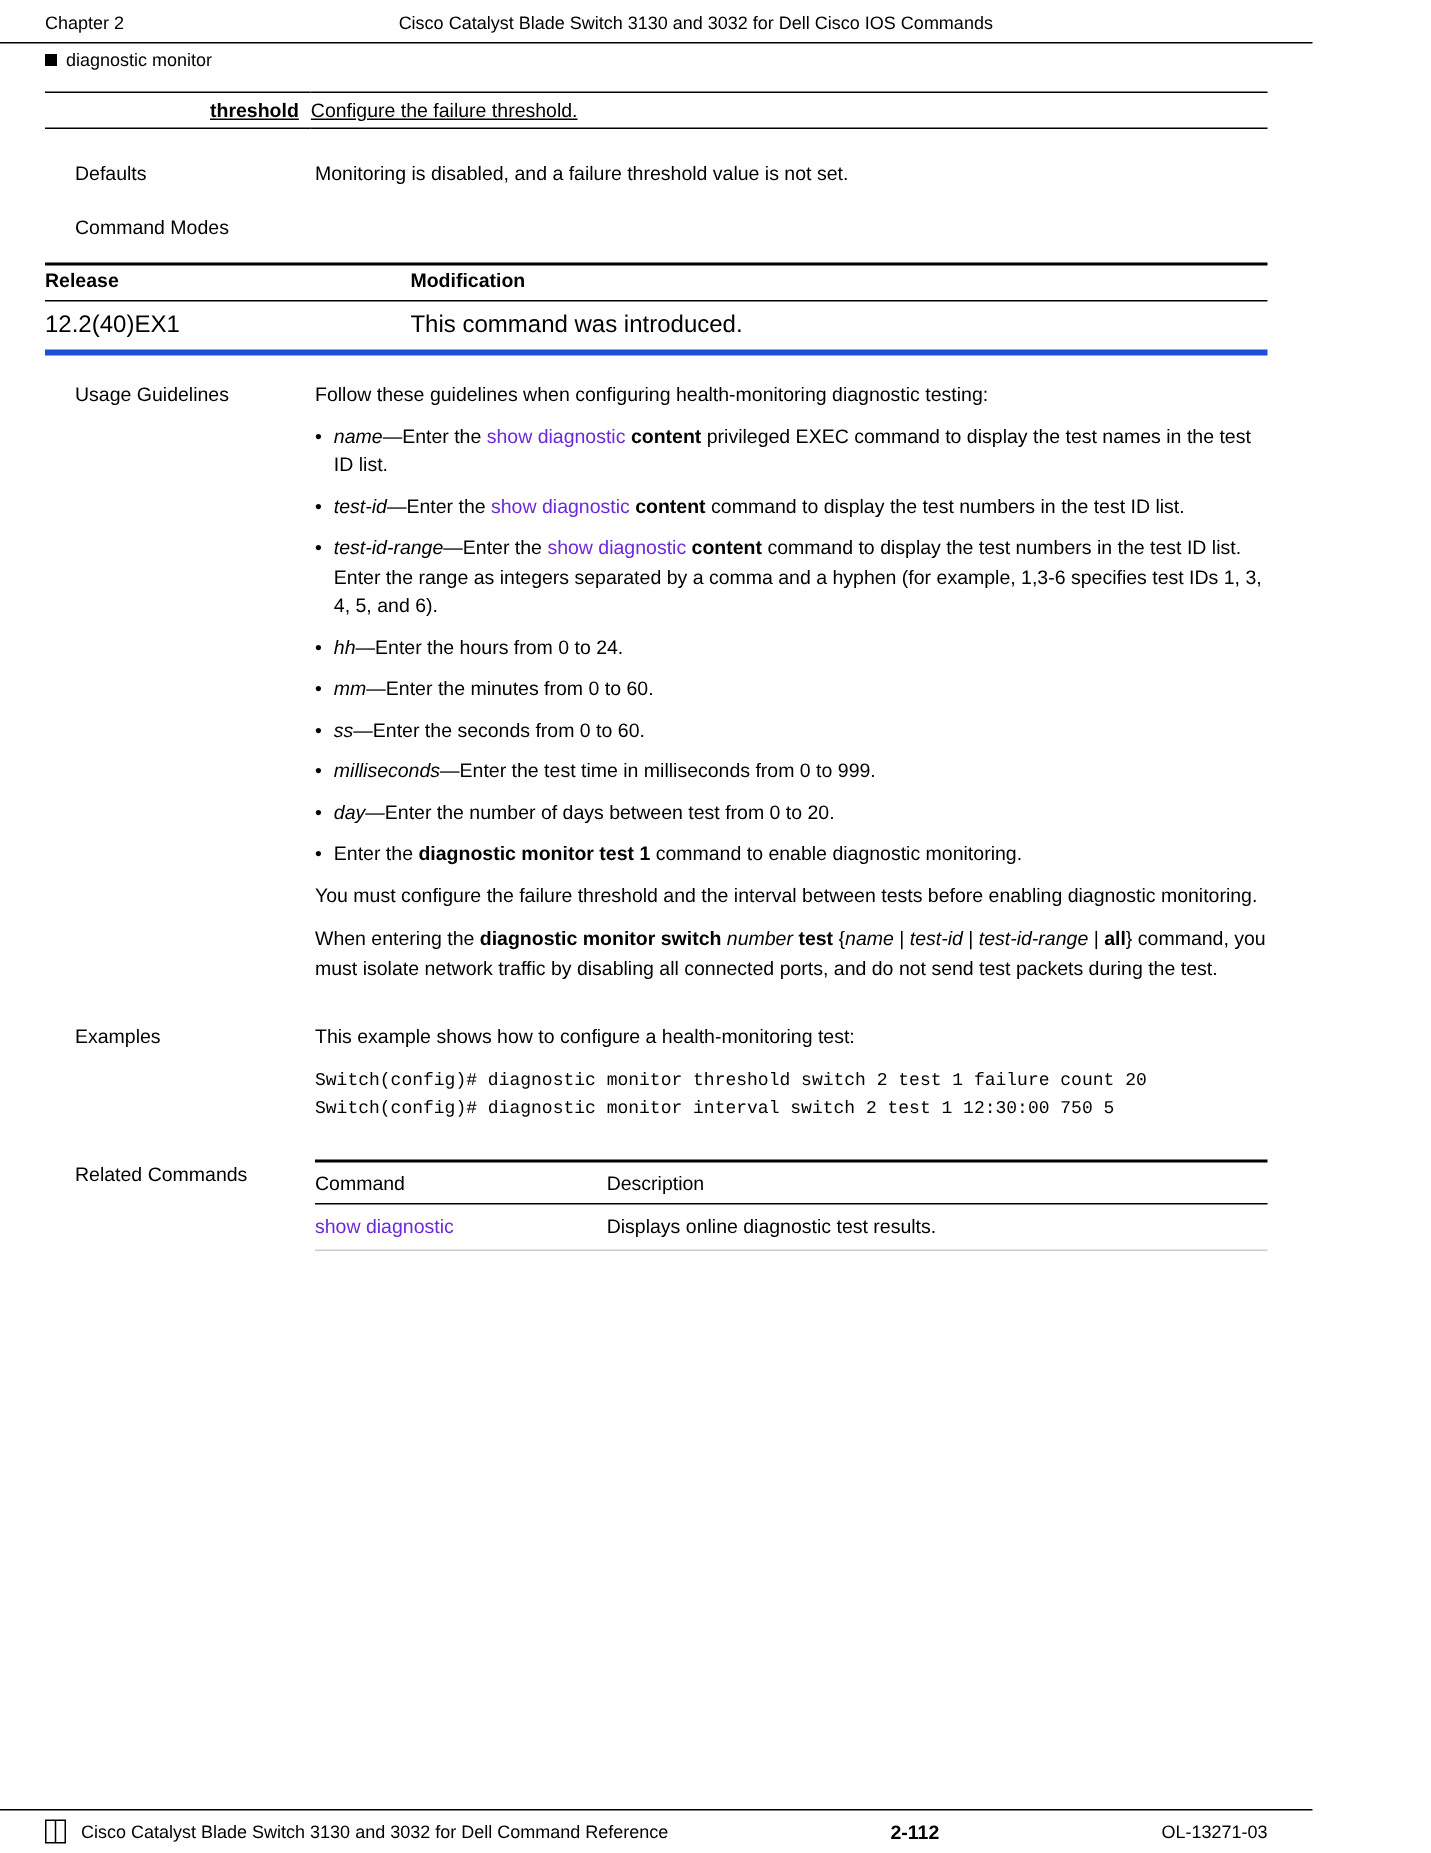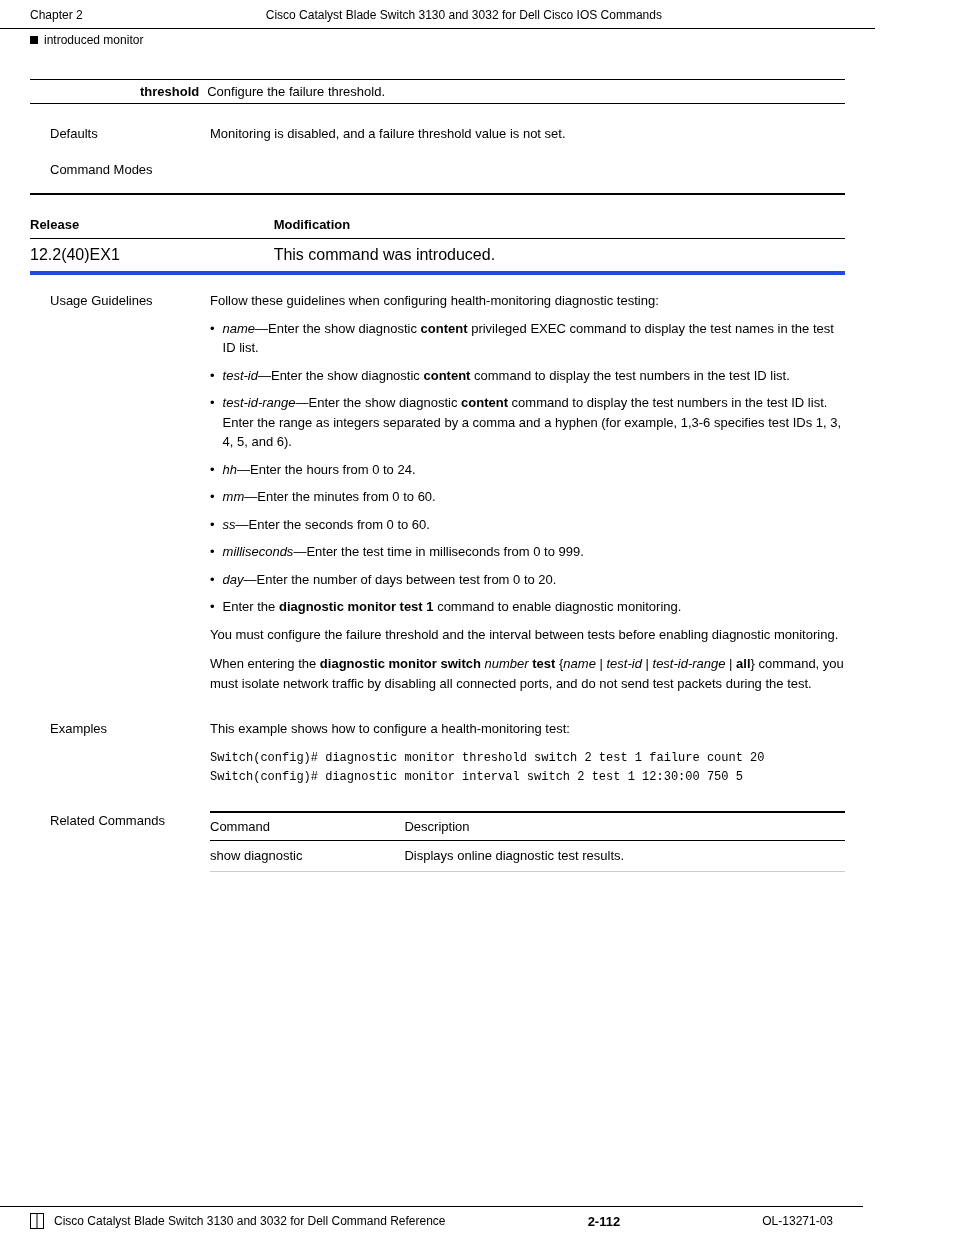--- a/index.html
+++ b/index.html
@@ -56,21 +56,22 @@
     
     .main-content {
       padding: 10px 30px 10px 30px;
     }
 
     
     .threshold-table {
       width: 100%;
       border-collapse: collapse;
       margin-bottom: 20px;
-      margin-top: 22px;
+      margin-top: 4px;
+      text-decoration: underline;
     }
     .threshold-table td {
       padding: 4px 8px 4px 0;
       vertical-align: top;
       font-size: 13px;
     }
     .threshold-table tr:first-child td {
       border-top: 1px solid #000;
     }
     .threshold-table tr:last-child td {
@@ -110,21 +111,21 @@
     }
 
     
     .history-table {
       width: 100%;
       border-collapse: collapse;
     }
     .history-table th {
       text-align: left;
       font-weight: bold;
-      padding: 20px 8px 4px 0;
+      padding: 0 8px 4px 0;
       border-top: 2px solid #000;
       border-bottom: 1px solid #000;
       font-size: 13px;
     }
     .history-table td {
       padding: 4px 8px 4px 0;
       border-bottom: 4px solid #1d4ed8;
       font-size: 16px;
     }
 
@@ -145,21 +146,21 @@
       content: "•";
       margin-right: 8px;
       margin-top: 0px;
       flex-shrink: 0;
     }
     .bullet-text {
       flex: 1;
     }
 
     .blue-link {
-      color: #000000;
+      color: #6d28d9;
       text-decoration: none;
     }
 
     .para {
       margin-bottom: 10px;
       font-size: 13px;
       line-height: 1.5;
     }
 
     
@@ -187,21 +188,21 @@
       padding: 5px 8px 5px 0;
       border-bottom: 1px solid #ccc;
       font-size: 13px;
     }
 
     
     .page-footer {
       position: absolute;
       bottom: 0;
       left: 0;
-      right: 12px;
+      right: 0;
       border-top: 1px solid #000;
       padding: 6px 30px;
       display: flex;
       justify-content: space-between;
       align-items: center;
       font-size: 12px;
     }
     .footer-left {
       display: flex;
       align-items: center;
@@ -224,21 +225,21 @@
 <div class="page-container">
 
   <div class="page-header">
     <span class="header-left">Chapter 2</span>
     <span class="header-center">Cisco Catalyst Blade Switch 3130 and 3032 for Dell Cisco IOS Commands</span>
     <span class="header-right"></span>
   </div>
 
   <div class="top-label">
     <span class="square-icon"></span>
-    <span>introduced monitor</span>
+    <span>diagnostic monitor</span>
   </div>
 
   <div class="main-content">
 
     <table class="threshold-table">
       <tbody>
         <tr>
           <td class="col-term"><strong>threshold</strong></td>
           <td class="col-desc">Configure the failure threshold.</td>
         </tr>

